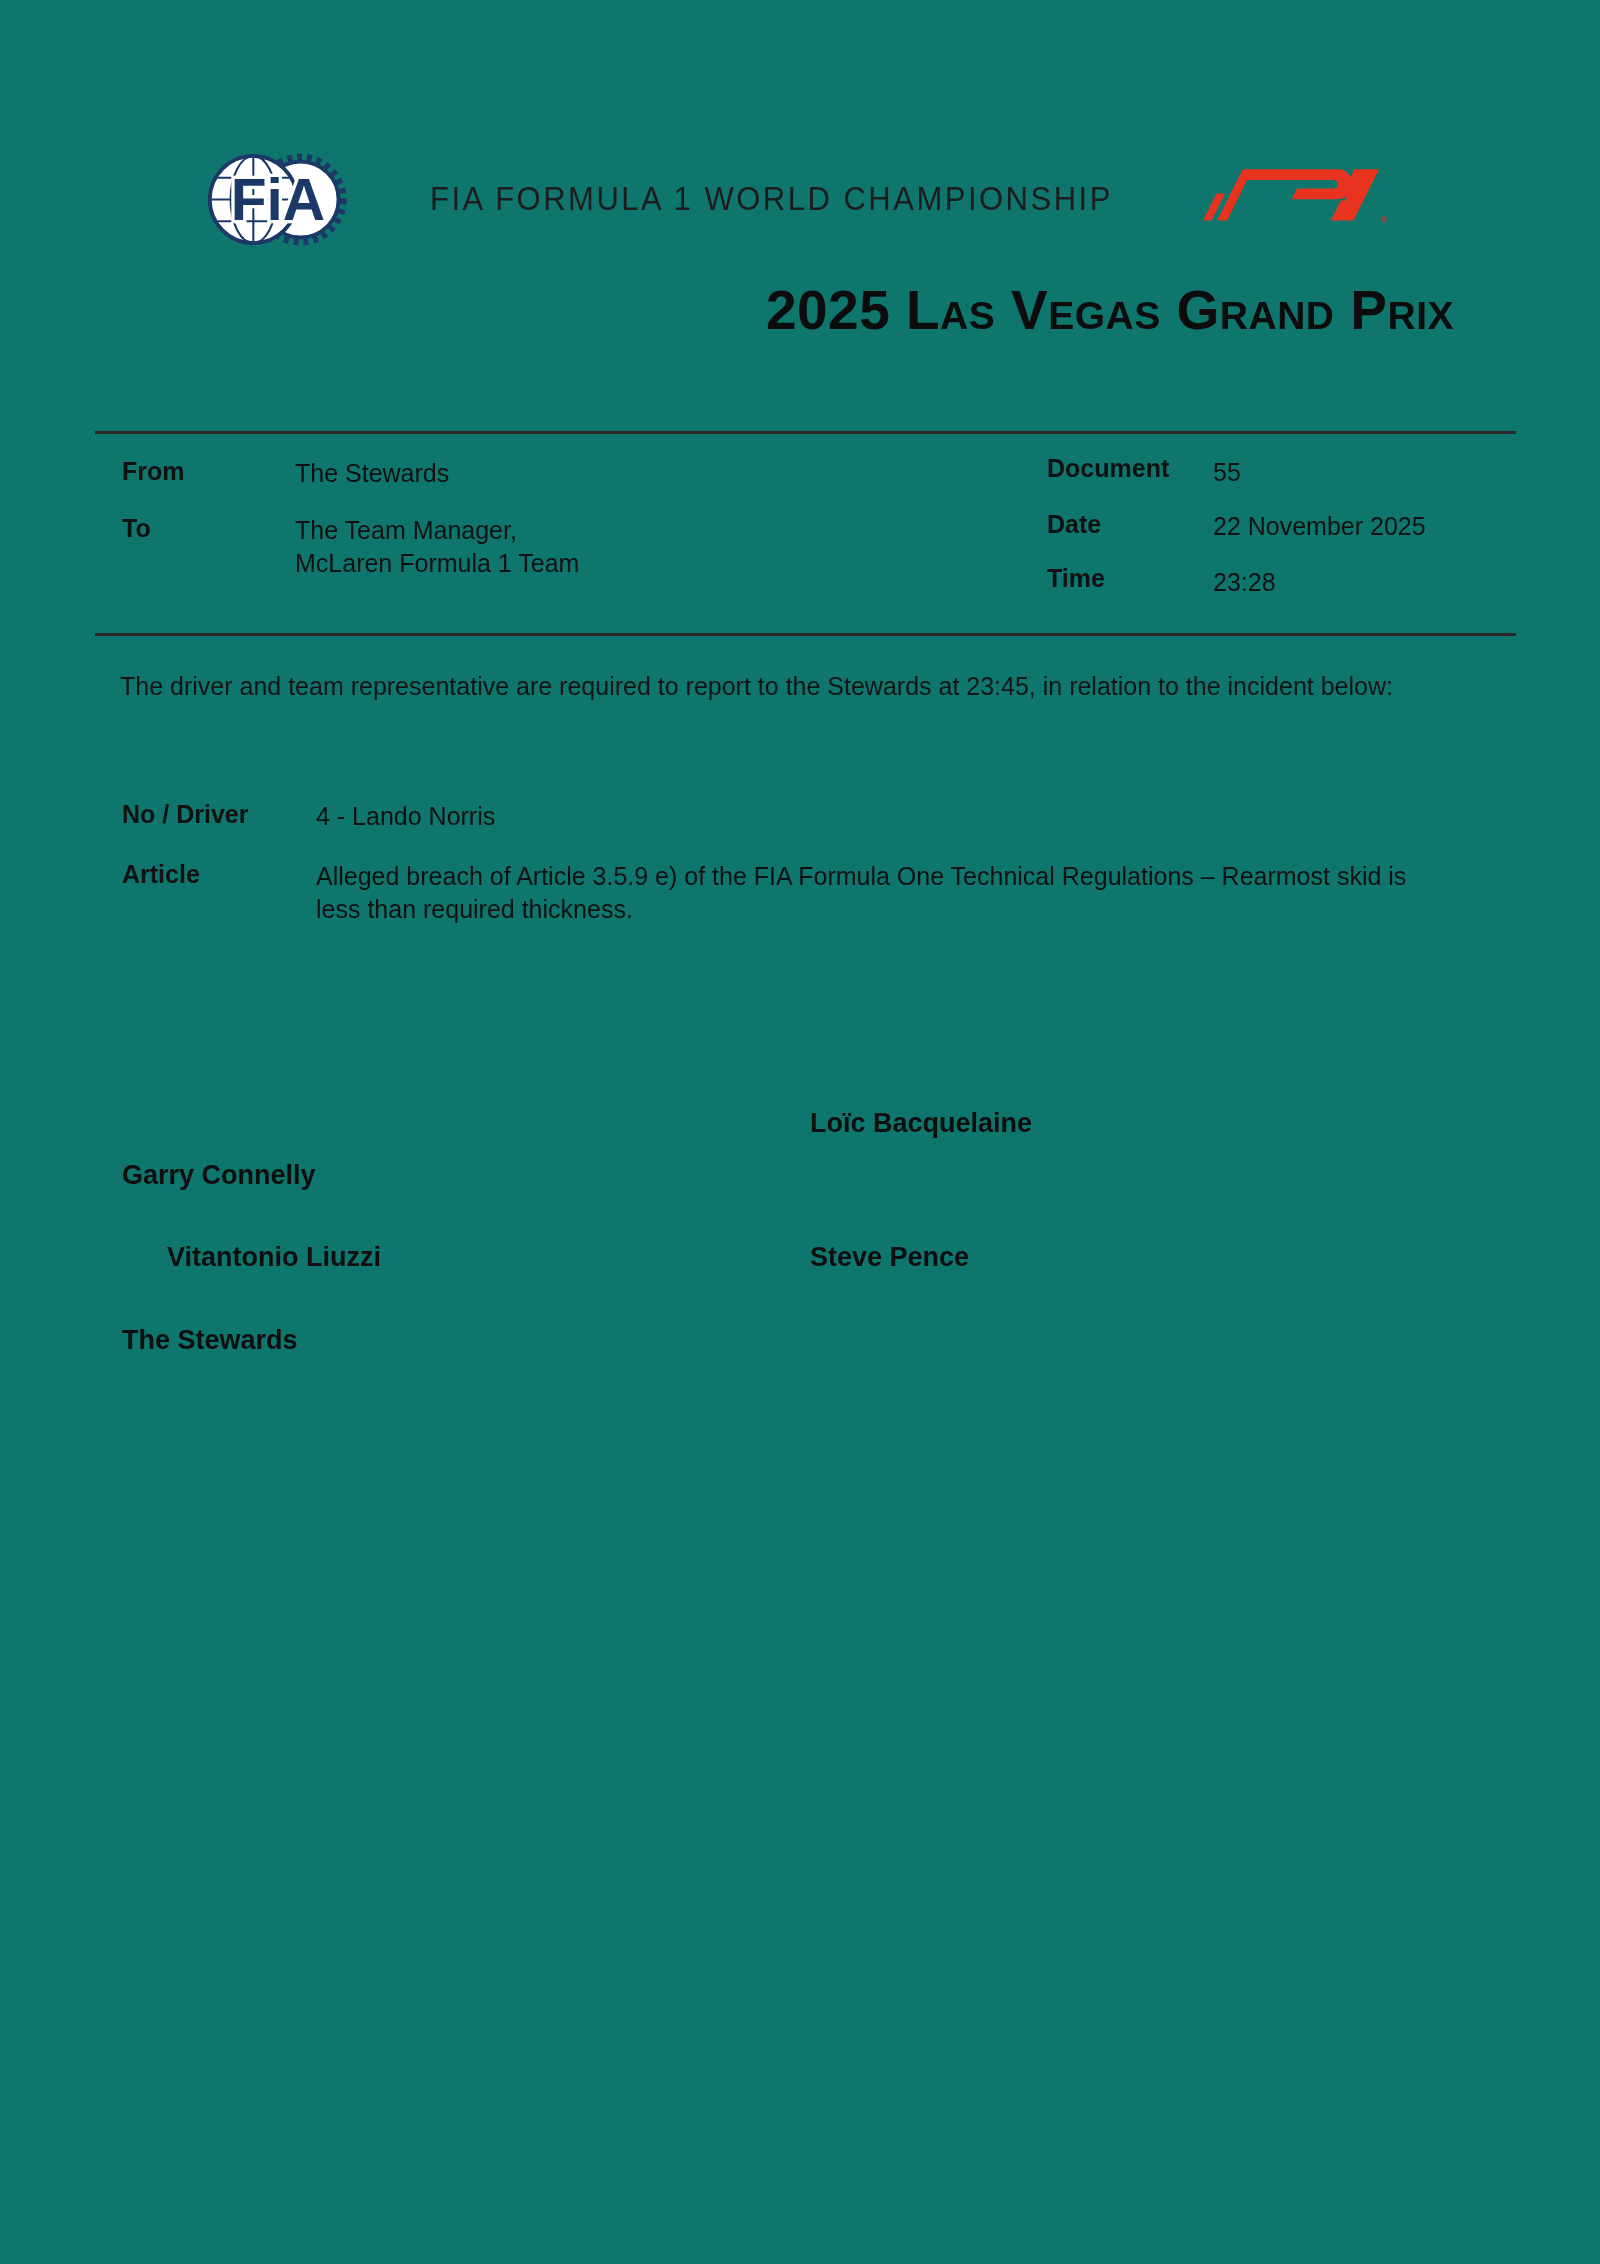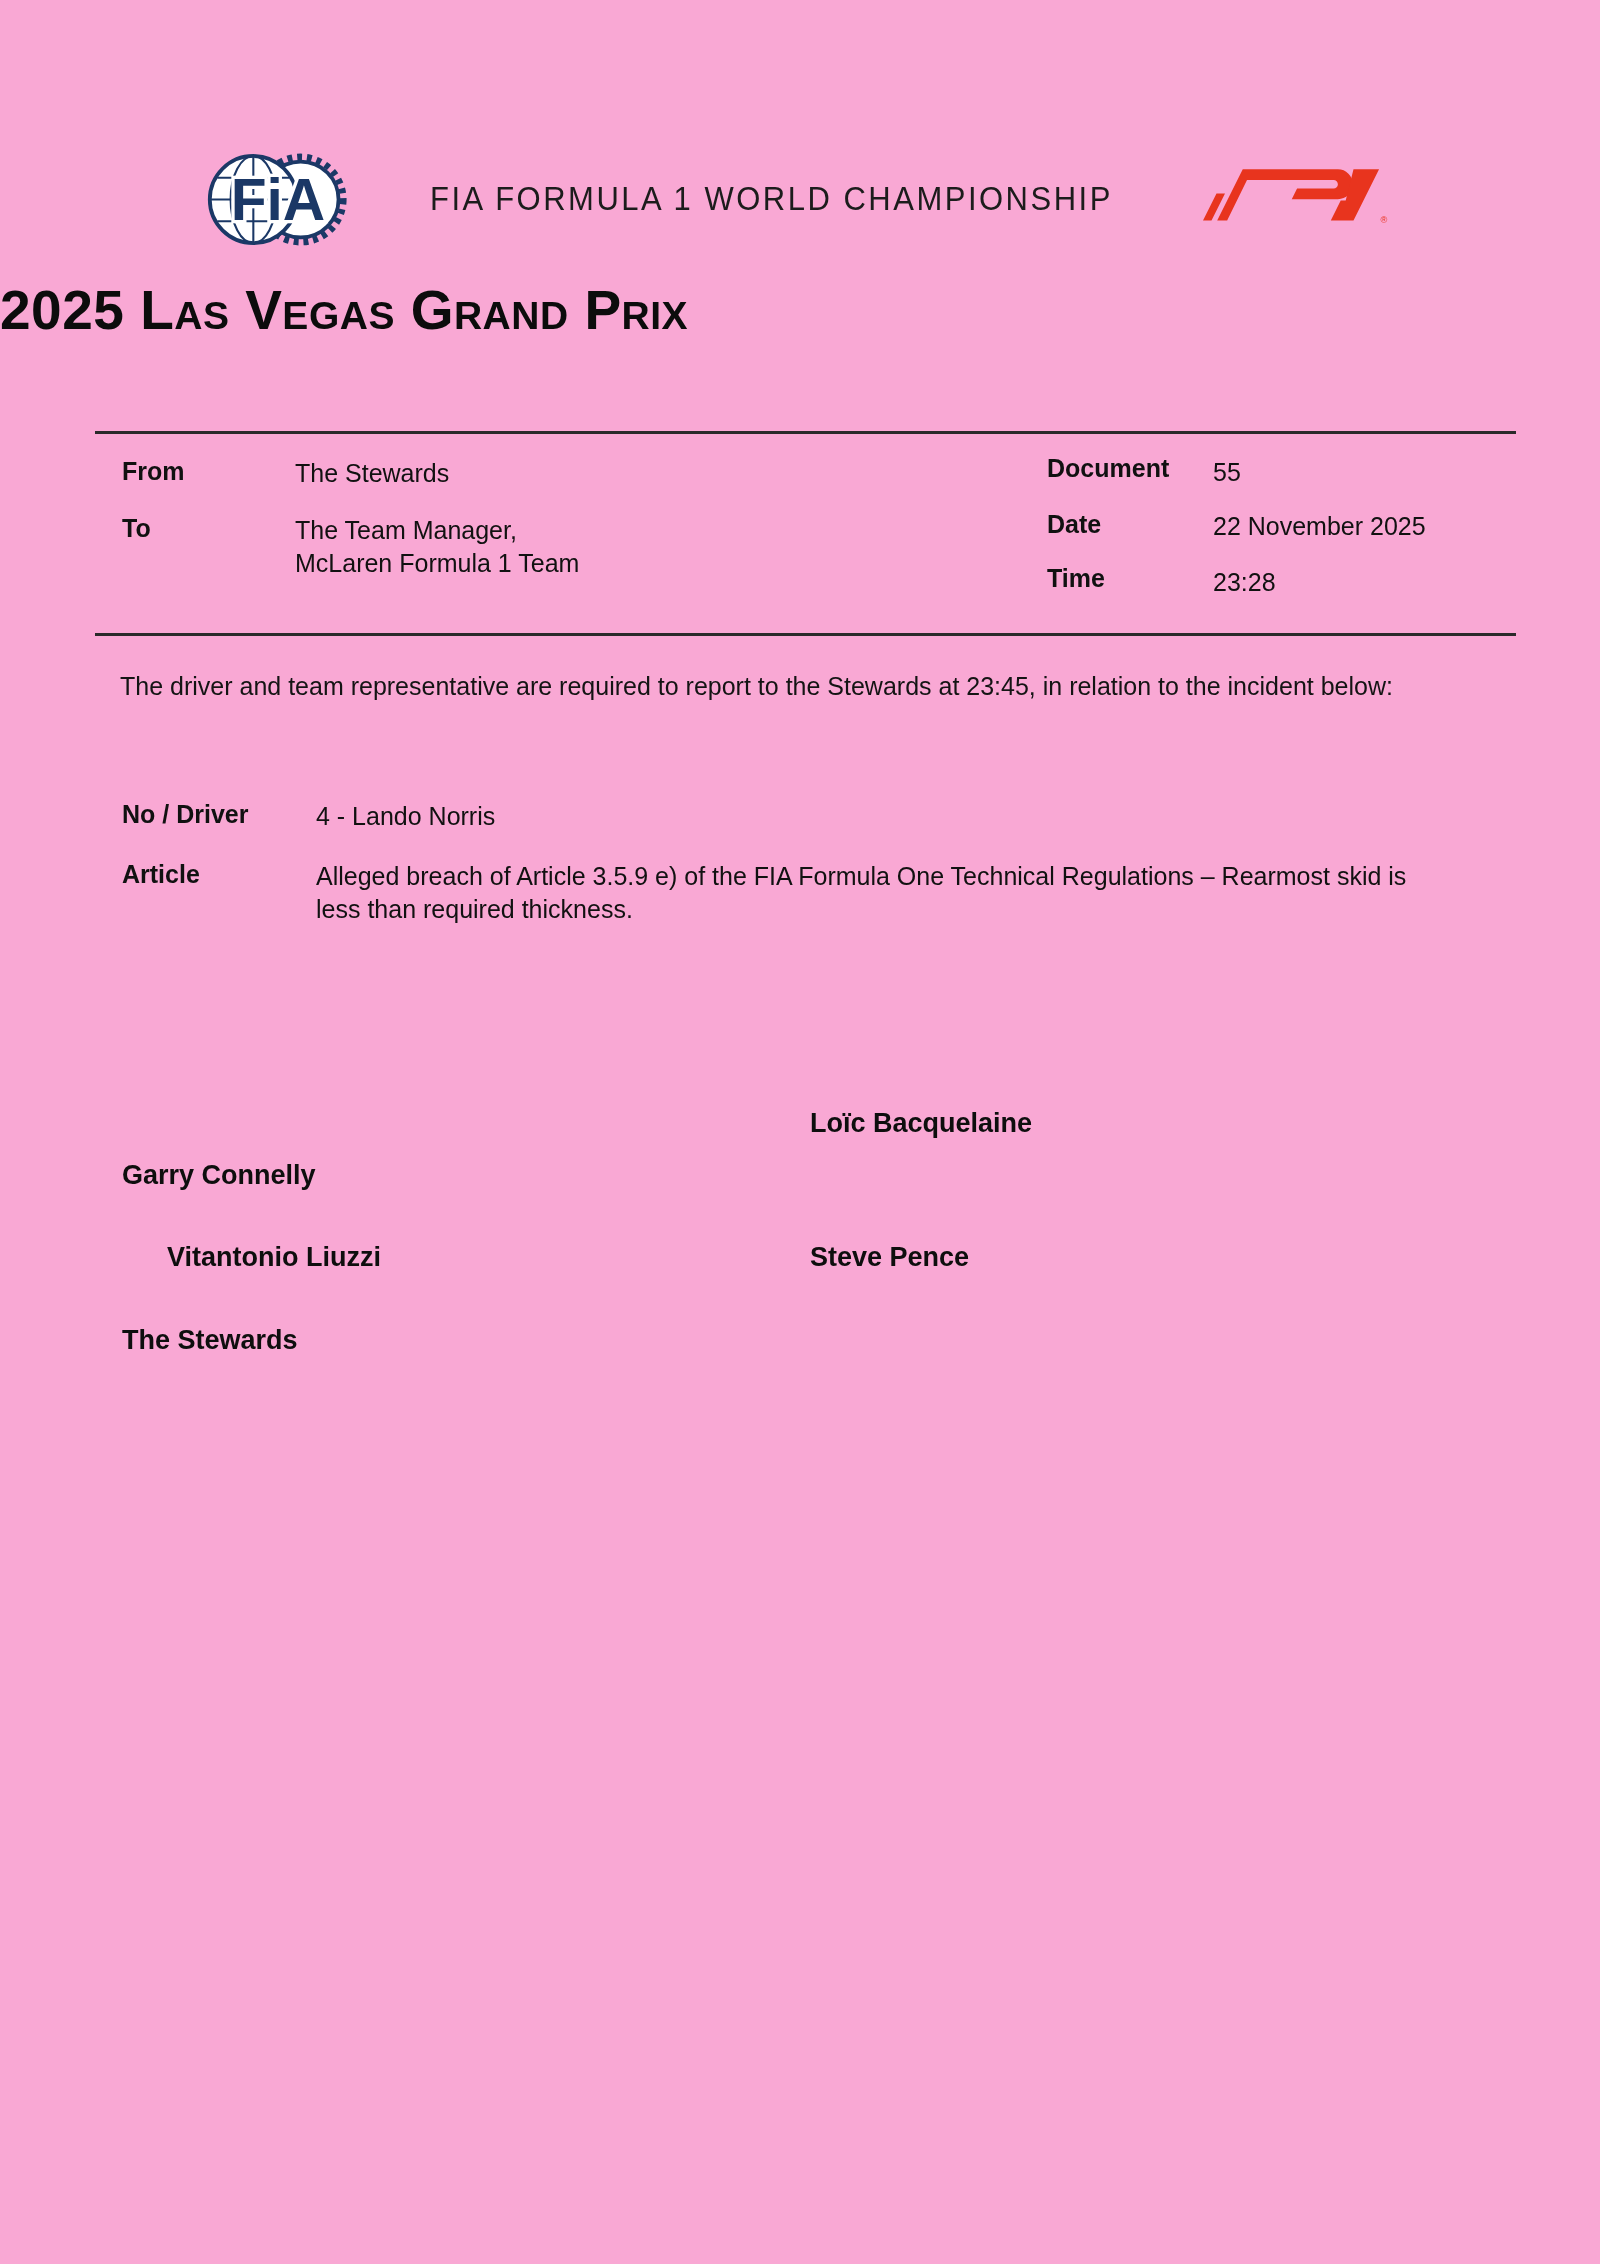--- a/index.html
+++ b/index.html
@@ -4,37 +4,37 @@
 <style>
   * { margin: 0; padding: 0; box-sizing: border-box; }
   html, body { background: #ffffff; }
   body {
     width: 1600px;
     height: 2264px;
     position: relative;
     font-family: "Liberation Sans", sans-serif;
     color: #111111;
   }
-  .page { position: absolute; inset: 0; background: #f9a8d4; }
+  .page { position: absolute; inset: 0; background: #0f766e; }
 
   
   .fia-logo { position: absolute; left: 206px; top: 150px; width: 142px; height: 100px; }
   .championship {
     position: absolute; left: 430px; top: 181px; width: 680px;
     text-align: center;
     font-size: 31px; font-weight: 300; letter-spacing: 2.5px;
     color: #1c1c1c; transform: scaleY(1.05);
     white-space: nowrap;
   }
   .f1-logo { position: absolute; left: 1203px; top: 168px; width: 186px; height: 58px; }
 
   
   .event-title {
-    position: absolute; left: 0; top: 278px; width: 1436px;
-    text-align: left;
+    position: absolute; left: 18px; top: 278px; width: 1436px;
+    text-align: right;
     font-size: 55px; font-weight: 700; font-variant: small-caps;
     letter-spacing: 0.5px; color: #0c0c0c;
   }
   .event-dates {
     position: absolute; left: 0; top: 344px; width: 1600px;
     text-align: center; font-size: 28px; font-weight: 700; color: #0c0c0c;
   }
 
   .rule { position: absolute; left: 95px; width: 1421px; height: 3px; background: #2a2a2a; }
   .rule-top { top: 431px; }

